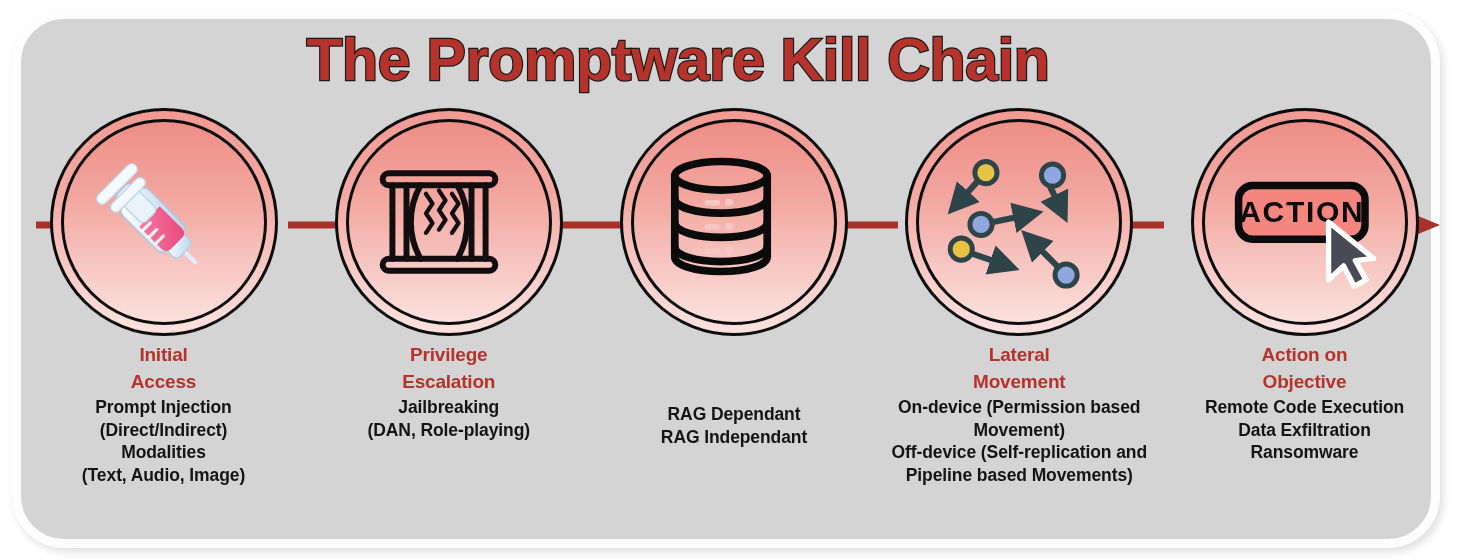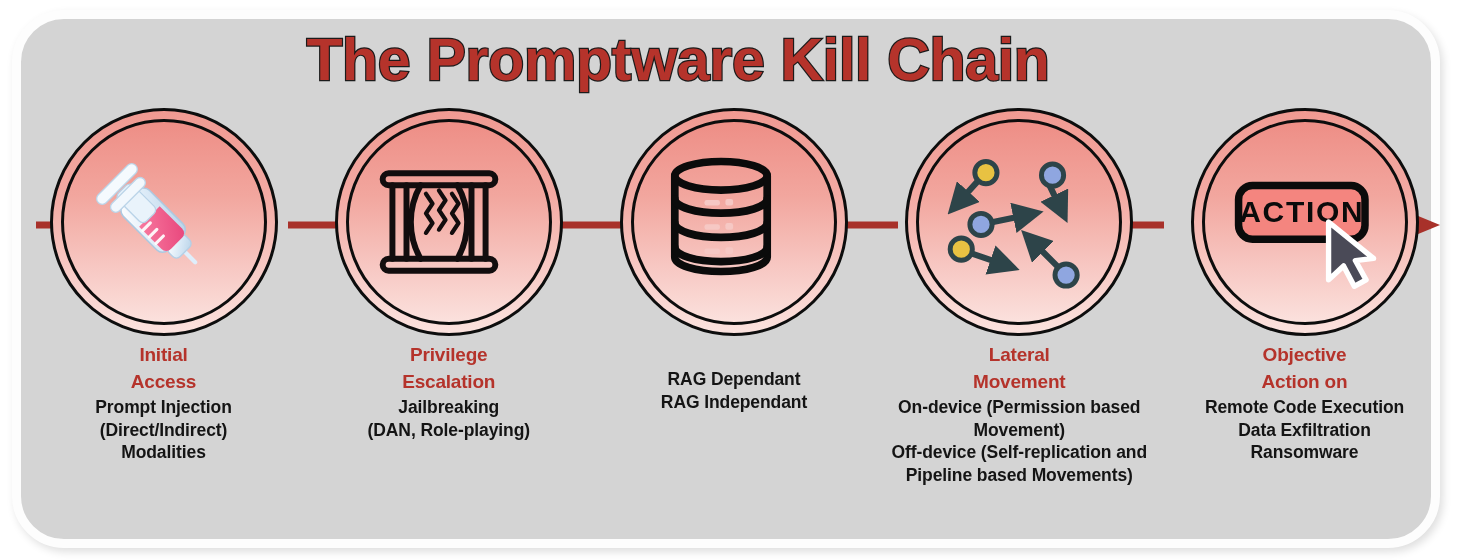--- a/index.html
+++ b/index.html
@@ -96,21 +96,21 @@
     font-weight: 700;
     line-height: 1.30;
     letter-spacing: -0.1px;
   }
   .body.w-mid    { max-width: 240px; }
   .body.w-wide   { max-width: 300px; }
   .body.w-xwide  { max-width: 310px; }
 
   .sp-0 { margin-top: 6px; }
   .sp-1 { margin-top: 0; }
-  .sp-persist { margin-top: 32px; }
+  .sp-persist { margin-top: 67px; }
 </style>
 </head>
 <body>
 
 <div id="root">
 
   <div class="panel"></div>
 
   <svg class="rail" viewBox="0 0 1467 560">
     <g stroke="#a8312a" stroke-width="7" fill="none">
@@ -164,20 +164,21 @@
         </div>
       </div>
       <div class="head sp-0">
         <div>Initial</div>
         <div>Access</div>
       </div>
       <div class="body w-mid sp-1">
         <div>Prompt Injection</div>
         <div>(Direct/Indirect)</div>
         <div>Modalities</div>
+        <div>(Text, Audio, Image)</div>
       </div>
     </div>
 
     <div class="stage">
       <div class="circle-wrap">
         <div class="ring-outer"></div>
         <div class="ring-inner">
           <div class="icon-holder">
             <svg width="130" height="120" viewBox="0 0 120 110">
               <g fill="none" stroke="#120d0e" stroke-width="5.5" stroke-linecap="round" stroke-linejoin="round">
@@ -288,22 +289,22 @@
               <rect x="8" y="26" width="118" height="50" rx="13" fill="#f4857f" stroke="#0b0b0b" stroke-width="7"></rect>
               <text x="67" y="60" text-anchor="middle" font-family="'Liberation Sans', sans-serif" font-size="28" font-weight="700" letter-spacing="1.6" fill="#0b0b0b">ACTION</text>
               <g>
                 <path d="M92 60 L92 114 L106 101 L116 120 L127 114 L117 96 L134 94 Z" fill="#4a4a57" stroke="#ffffff" stroke-width="5" stroke-linejoin="round"></path>
               </g>
             </svg>
           </div>
         </div>
       </div>
       <div class="head sp-0">
+        <div>Action on</div>
         <div>Objective</div>
-        <div>Action on</div>
       </div>
       <div class="body w-wide sp-1">
         <div>Remote Code Execution</div>
         <div>Data Exfiltration</div>
         <div>Ransomware</div>
       </div>
     </div>
 
   </div>
 </div>

